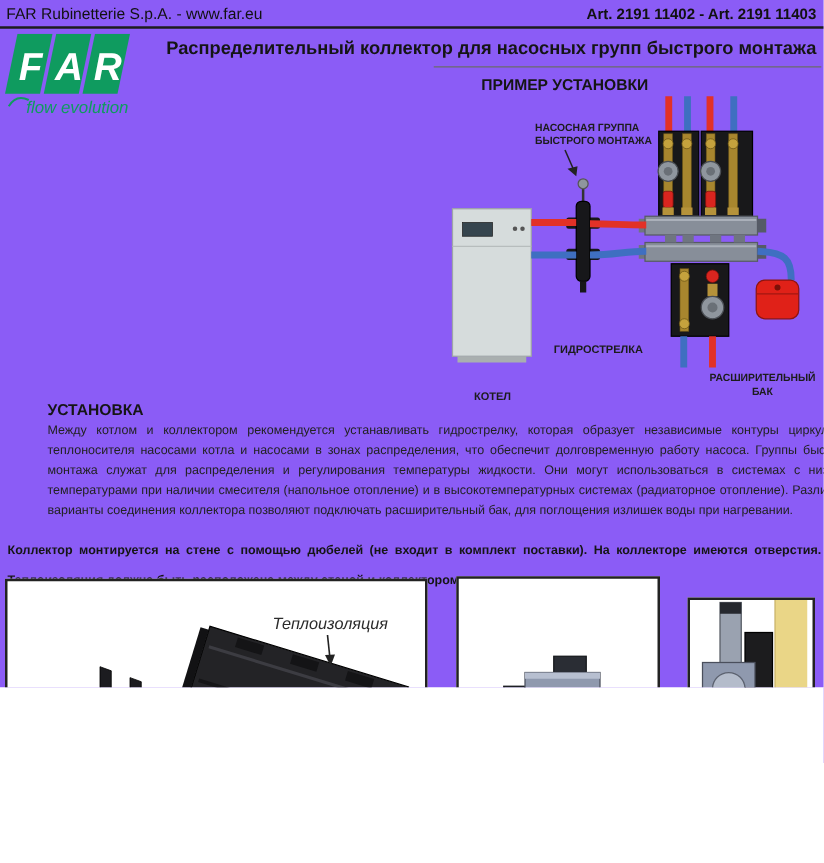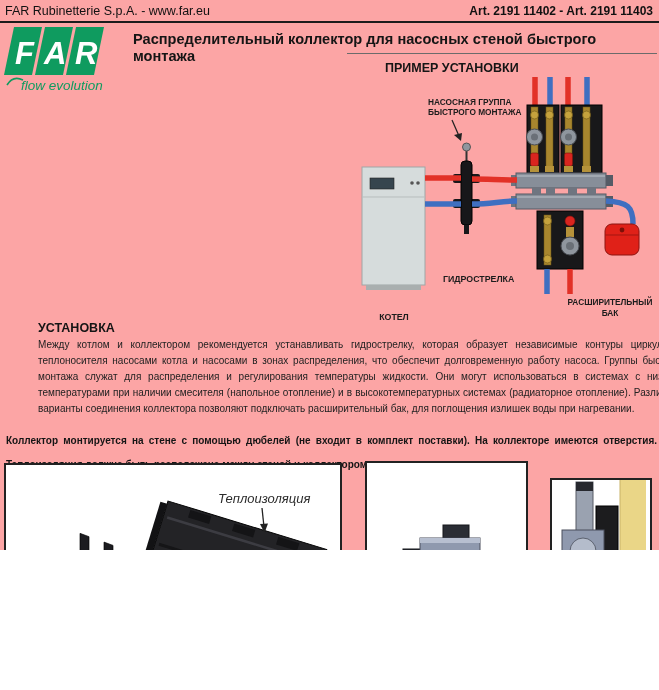--- a/index.html
+++ b/index.html
@@ -1,16 +1,16 @@
 <!DOCTYPE html>
 <html><head>
 <meta charset="utf-8">
 <style>
   html,body{margin:0;padding:0;background:#ffffff;}
-  .page{position:relative;width:659px;height:550px;background:#fca5a5;
+  .page{position:relative;width:659px;height:550px;background:#8b5cf6;
         font-family:"Liberation Sans", sans-serif;color:#1a1a1a;overflow:hidden;}
   .abs{position:absolute;}
   .hdr-left{left:5px;top:4px;font-size:12.5px;color:#111;}
   .hdr-right{right:6px;top:4px;font-size:12px;font-weight:bold;color:#111;margin-left:32px;}
   .hdr-rule{left:0;top:21px;width:659px;height:2px;background:#1c1c1c;}
   .title{left:133px;top:31px;width:526px;font-size:14.6px;font-weight:bold;line-height:1.15;color:#151515;}
   .title-rule{left:347px;top:53px;width:310px;height:1px;background:#6b6b6b;}
   .example-heading{left:357px;top:61px;font-size:12.5px;font-weight:bold;color:#151515;padding-left:28px;}
   .install{left:6px;top:321px;width:647px;margin-left:32px;}
   .install h3{margin:0;font-size:12.5px;font-weight:bold;color:#151515;}
@@ -39,21 +39,21 @@
     <polygon points="10,0 38,0 28,48 0,48" fill="#0f9b5f"></polygon>
     <polygon points="41,0 69,0 59,48 31,48" fill="#0f9b5f"></polygon>
     <polygon points="72,0 100,0 90,48 62,48" fill="#0f9b5f"></polygon>
     <text x="11" y="37" font-size="31" font-weight="bold" font-style="italic" fill="#ffffff">F</text>
     <text x="40" y="37" font-size="31" font-weight="bold" font-style="italic" fill="#ffffff">A</text>
     <text x="71" y="37" font-size="31" font-weight="bold" font-style="italic" fill="#ffffff">R</text>
     <path d="M3,58 Q9,48 19,53" stroke="#0f9b5f" stroke-width="1.6" fill="none"></path>
     <text x="17" y="63" font-size="13.5" font-style="italic" fill="#0f9b5f">flow evolution</text>
   </svg>
 
-  <div class="abs title">Распределительный коллектор для насосных стеной быстрого монтажа</div>
+  <div class="abs title">Распределительный коллектор для насосных групп быстрого монтажа</div>
   <div class="abs title-rule"></div>
 
   <div class="abs example-heading">ПРИМЕР УСТАНОВКИ</div>
 
   <svg class="abs" style="left:340px;top:75px;" width="319" height="250" viewBox="0 0 319 250">
 
     <g>
       <line x1="195" y1="2" x2="195" y2="32" stroke="#e23127" stroke-width="5.5"></line>
       <line x1="210" y1="2" x2="210" y2="32" stroke="#3f6fc1" stroke-width="5.5"></line>
       <line x1="228" y1="2" x2="228" y2="32" stroke="#e23127" stroke-width="5.5"></line>

